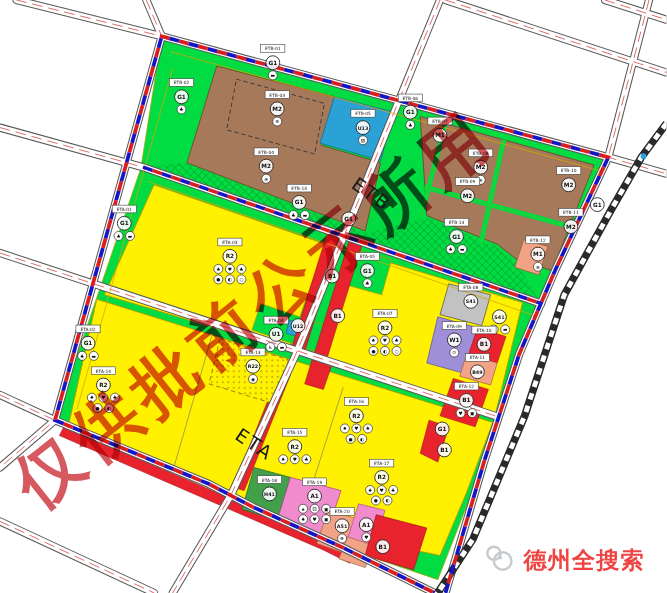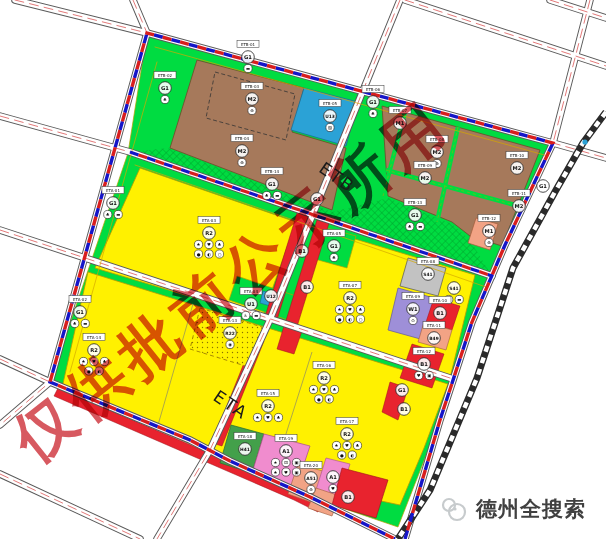--- a/index.html
+++ b/index.html
@@ -13,22 +13,22 @@
          font-family:"DejaVu Sans","Liberation Sans",sans-serif;}
   svg{position:absolute;left:0;top:0;}
   .zone-tag{position:absolute;color:#1a1a1a;font-size:17px;font-weight:500;
             letter-spacing:2px;transform-origin:left top;}
   #tag-etb{left:327px;top:158px;transform:rotate(35deg);}
   #tag-eta{left:221px;top:386px;transform:rotate(34deg);}
   .watermark{position:absolute;left:22px;top:408px;transform:rotate(-38.5deg);
              transform-origin:left center;font-size:60px;letter-spacing:7px;
              color:var(--wm);opacity:.78;mix-blend-mode:multiply;white-space:nowrap;
              font-weight:700;pointer-events:none;}
-  .logo{position:absolute;right:20px;bottom:16px;display:flex;align-items:flex-end;
-        gap:6px;color:#404040;font-size:21px;font-weight:700;letter-spacing:1px;}
+  .logo{position:absolute;right:20px;bottom:16px;display:flex;align-items:flex-start;
+        gap:6px;color:#ef4444;font-size:21px;font-weight:700;letter-spacing:1px;}
   .logo svg{position:static;}
 </style>
 </head>
 <body>
 
 <div class="stage">
 
 <svg id="map-svg" width="606" height="539" viewBox="0 0 606 539">
   <defs>
     <pattern id="ghatch" width="5" height="5" patternUnits="userSpaceOnUse" patternTransform="rotate(45)">

